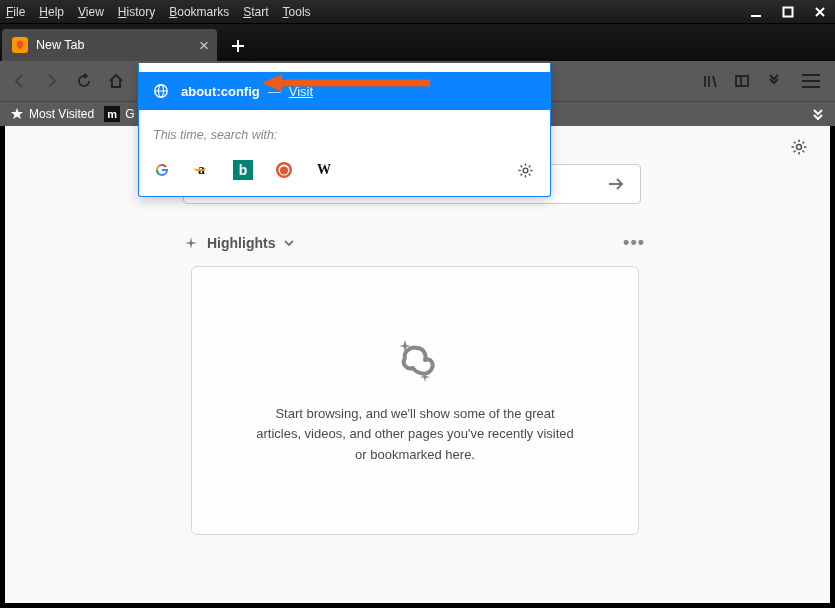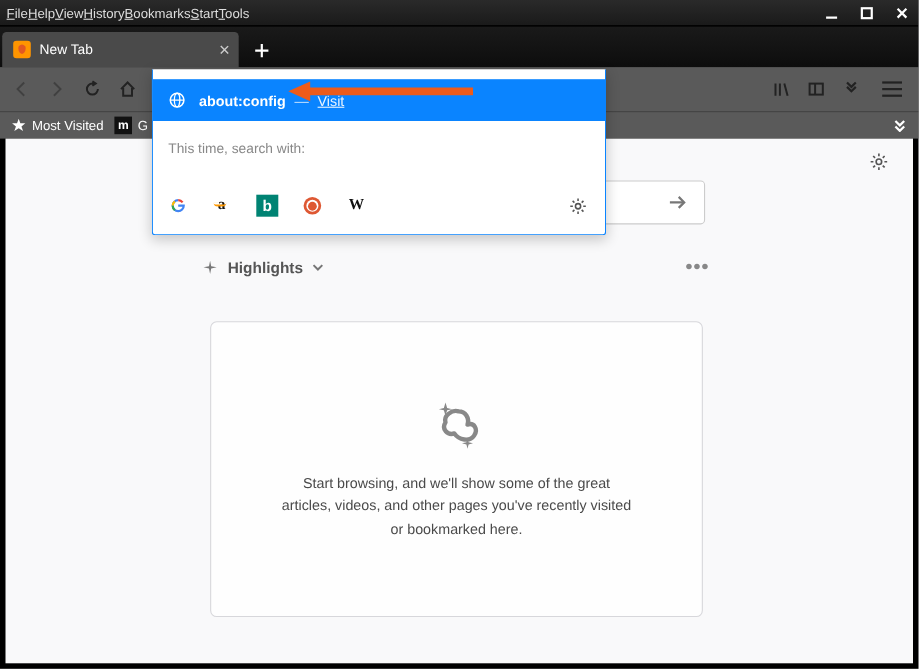--- a/index.html
+++ b/index.html
@@ -1,20 +1,20 @@
 <!DOCTYPE html>
 <html><head>
 <meta charset="utf-8">
 <style>
   * { box-sizing: border-box; margin: 0; padding: 0; }
   body { font-family: "Segoe UI", Tahoma, sans-serif; font-size: 13px; background: #000; width: 835px; height: 608px; overflow: hidden; position: relative; }
 
   
   .titlebar { height: 24px; background: linear-gradient(#2a2a2a, #1a1a1a); display: flex; align-items: center; padding: 0 6px; color: #ddd; border-bottom: 1px solid #000; position: relative; }
-  .menubar { display: flex; gap: 0; font-size: 12px; justify-content: flex-end; }
+  .menubar { display: flex; gap: 14px; font-size: 12px; justify-content: flex-end; }
   .menubar span { cursor: default; }
   .menubar span::first-letter { text-decoration: underline; }
   .win-controls { position: absolute; right: 6px; top: 0; display: flex; gap: 14px; align-items: center; height: 24px; }
   .win-btn { width: 18px; height: 18px; display: flex; align-items: center; justify-content: center; color: #fff; font-weight: bold; }
   .win-btn svg { stroke: #fff; stroke-width: 2; fill: none; }
 
   
   .tabstrip { height: 37px; background: linear-gradient(#1a1a1a, #0d0d0d); display: flex; align-items: flex-end; padding-left: 2px; }
   .tab { height: 32px; width: 215px; background: #4a4a4a; border-radius: 4px 4px 0 0; display: flex; align-items: center; padding: 0 10px; color: #fff; font-size: 12.5px; position: relative; }
   .tab-favicon { width: 16px; height: 16px; margin-right: 8px; display: flex; align-items: center; justify-content: center; background: #ff9500; border-radius: 3px; }
@@ -52,34 +52,34 @@
 
   .content-gear { position: absolute; top: 12px; right: 22px; }
 
   .cc-search { position: absolute; top: 38px; left: 178px; width: 458px; height: 40px; border: 1px solid #ccc; border-radius: 4px; background: #fff; display: flex; align-items: center; justify-content: flex-end; padding-right: 14px; }
   .cc-arrow { color: #666; }
 
   .highlights-row { position: absolute; top: 106px; left: 178px; width: 462px; display: flex; align-items: center; font-weight: bold; }
   .highlights-left { display: flex; align-items: center; gap: 8px; color: #555; font-size: 14px; }
   .highlights-dots { margin-left: auto; color: #888; font-size: 18px; letter-spacing: 1px; }
 
-  .highlights-card { position: absolute; top: 140px; left: 186px; width: 448px; height: 269px; border: 1px solid #d7d7db; border-radius: 6px; background: #fefefe; display: flex; flex-direction: column; align-items: center; justify-content: center; padding: 0 60px; margin-top: 26px; }
+  .highlights-card { position: absolute; top: 140px; left: 186px; width: 448px; height: 269px; border: 1px solid #d7d7db; border-radius: 6px; background: #fefefe; display: flex; flex-direction: column; align-items: center; justify-content: center; padding: 0 60px; }
   .hc-sparkle { margin-bottom: 20px; }
   .hc-text { text-align: center; color: #4a4a4a; font-size: 13px; line-height: 1.55; }
 
   
   .ac-panel { position: absolute; top: 63px; left: 138px; width: 413px; background: #fff; border: 1px solid #0a84ff; border-top: none; border-radius: 0 0 3px 3px; box-shadow: 0 4px 12px rgba(0,0,0,0.2); overflow: hidden; z-index: 100; }
   .ac-blank { height: 9px; }
   .ac-row { height: 38px; background: #0a84ff; color: #fff; display: flex; align-items: center; padding: 0 14px; font-size: 13px; }
   .ac-row .globe { margin-right: 12px; }
   .ac-url { font-weight: 700; }
   .ac-dash { opacity: 0.75; margin: 0 8px; }
   .ac-visit { opacity: 0.9; text-decoration: underline; }
   .ac-search-section { padding: 18px 14px 16px; }
-  .ac-hint { color: #888; font-size: 12.5px; margin-bottom: 35px; }
+  .ac-hint { color: #888; font-size: 12.5px; margin-bottom: 18px; font-style: italic; }
   .ac-engines { display: flex; align-items: center; gap: 22px; position: relative; }
   .engine { width: 18px; height: 18px; display: flex; align-items: center; justify-content: center; font-weight: bold; font-size: 14px; }
   .ac-gear { position: absolute; right: 2px; }
 
   
   .anno-arrow { position: absolute; top: 72px; left: 262px; z-index: 200; pointer-events: none; }
   .anno-arrow svg { display: block; }
 
   
   .ico { display: inline-flex; align-items: center; justify-content: center; }

